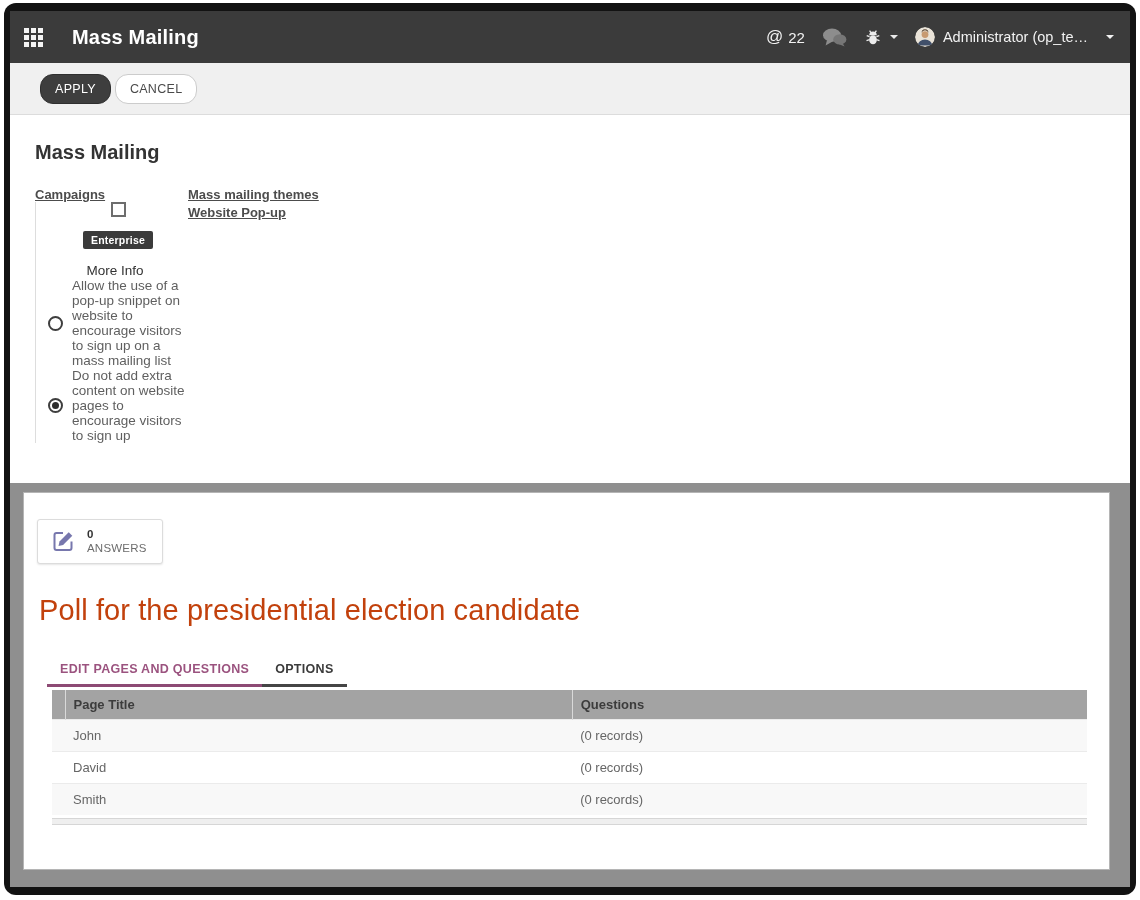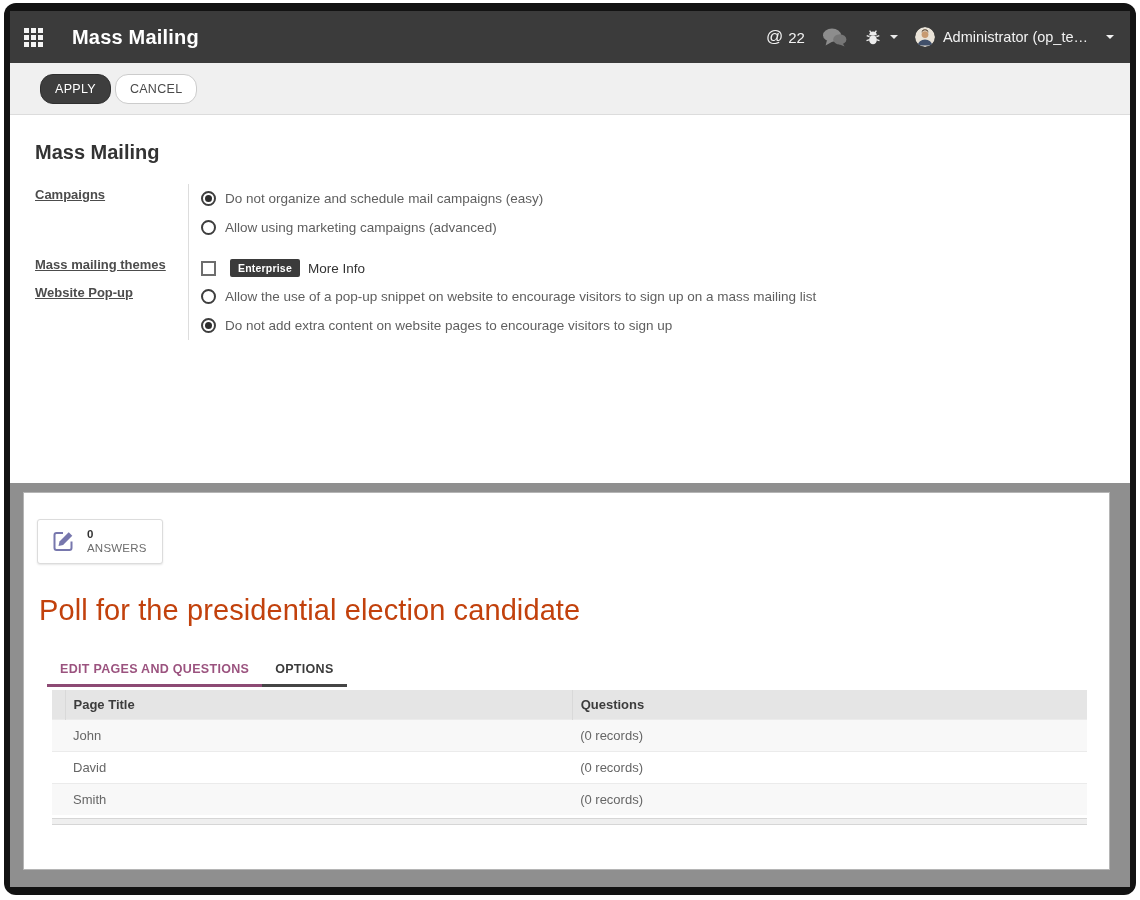--- a/index.html
+++ b/index.html
@@ -35,39 +35,39 @@
   .settings { flex:0 0 368px; background:#fff; padding:26px 0 0 25px; overflow:hidden; }
   .settings h2 { font-size:20px; color:#333; font-weight:bold; margin-bottom:20px; }
   .form { display:grid; grid-template-columns:153px 1fr; }
   .flabel { font-size:13px; font-weight:bold; color:#4c4c4c; padding-top:3px;text-decoration:underline; }
   .fcontent { border-left:1px solid #dddddd; padding:0 0 0 12px; }
   .fcontent.pad-bottom { padding-bottom:12px; }
   .opt-row { display:flex; align-items:center; gap:9px; min-height:29px; color:#5f5f5f; font-size:13.5px; cursor:pointer; }
   .radio { width:15px; height:15px; border:2px solid #3e3e3e; border-radius:50%; background:#fff; display:inline-flex; align-items:center; justify-content:center; flex:0 0 15px; }
   .radio.checked::after { content:""; width:7px; height:7px; border-radius:50%; background:#2d2d2d; }
   .checkbox { width:15px; height:15px; border:2px solid #6d6d6d; background:#fff; flex:0 0 15px; }
-  .themes-row { display:flex; align-items:center; gap:14px; min-height:28px; cursor:pointer; }
+  .themes-row { display:flex; align-items:center; gap:14px; min-height:28px; cursor:pointer;flex-direction:column; }
   .badge { background:#3b3b3b; color:#fff; font-size:10.5px; font-weight:bold; padding:3px 8px; border-radius:2px; letter-spacing:.2px; }
   .more-info { color:#333; font-size:13.5px; margin-left:-6px; cursor:pointer; }
 
   
   .gray-band { flex:1 1 auto; background:#8f8f8f; padding:9px 20px 17px 13px; }
   .panel { width:100%; height:100%; background:#fff; border:1px solid #b5b5b5; padding:26px 14px 0 13px; overflow:hidden; }
   .answers-btn { display:inline-flex; align-items:center; gap:10px; background:#fff; border:1px solid #dcdcdc; border-radius:3px; padding:7px 15px 7px 12px; cursor:pointer; box-shadow:0 1px 2px rgba(0,0,0,.10); font-family:"Liberation Sans", sans-serif; }
   .answers-stat { display:flex; flex-direction:column; align-items:flex-start; line-height:1.25; }
   .answers-num { font-size:11.5px; font-weight:bold; color:#333; }
   .answers-lbl { font-size:11.5px; color:#6d6d6d; letter-spacing:.2px; }
   .poll-title { margin-top:30px; margin-left:2px; font-size:29px; font-weight:400; color:#c2410c; letter-spacing:.1px; }
   .tabs { display:flex; margin-top:26px; margin-left:10px; }
   .tab { font-size:12.5px; font-weight:bold; letter-spacing:.3px; padding:9px 13px 8px 13px; cursor:pointer; }
   .tab.edit { color:#9b537f; border-bottom:3px solid #8d4a74; }
   .tab.options { color:#3b3b3b; border-bottom:3px solid #454545; }
 
   .poll-table { border-collapse:collapse; margin:3px 8px 0 15px; width:calc(100% - 23px); table-layout:fixed; }
-  .poll-table th { background:#e5e5e5; color:#3c3c3c; font-size:13px; font-weight:bold; text-align:left; padding:7px 8px; cursor:pointer; }
+  .poll-table th { background:#a3a3a3; color:#3c3c3c; font-size:13px; font-weight:bold; text-align:left; padding:7px 8px; cursor:pointer; }
   .poll-table th + th { border-left:1px solid #d9d9d9; }
   .poll-table th.handle, .poll-table td.handle { width:13px; padding:7px 0; border-left:none; cursor:default; }
   .poll-table td { color:#666; font-size:13px; padding:8px 8px; border-top:1px solid #ebebeb; }
   .poll-table tbody tr:nth-child(odd) td { background:#f8f8f8; }
   .poll-table tbody tr { cursor:pointer; }
   .col-title { width:49%; }
   .list-footer { margin:3px 8px 0 15px; height:7px; background:#efefef; border-top:1px solid #d6d6d6; border-bottom:1px solid #d6d6d6; }
 </style>
 </head>
 <body>
@@ -135,30 +135,20 @@
       <div class="toolbar">
         <button class="btn btn-apply">APPLY</button>
         <button class="btn btn-cancel">CANCEL</button>
       </div>
 
       <div class="settings">
         <h2>Mass Mailing</h2>
         <div class="form">
 
           <div class="flabel">Campaigns</div>
-          <div class="fcontent pad-bottom">
-            <label class="opt-row">
-              <span class="radio checked"></span>
-              <span>Do not organize and schedule mail campaigns (easy)</span>
-            </label>
-            <label class="opt-row">
-              <span class="radio"></span>
-              <span>Allow using marketing campaigns (advanced)</span>
-            </label>
-          </div>
 
           <div class="flabel">Mass mailing themes</div>
           <div class="fcontent">
             <div class="themes-row">
               <span class="checkbox"></span>
               <span class="badge">Enterprise</span>
               <span class="more-info">More Info</span>
             </div>
           </div>
 

